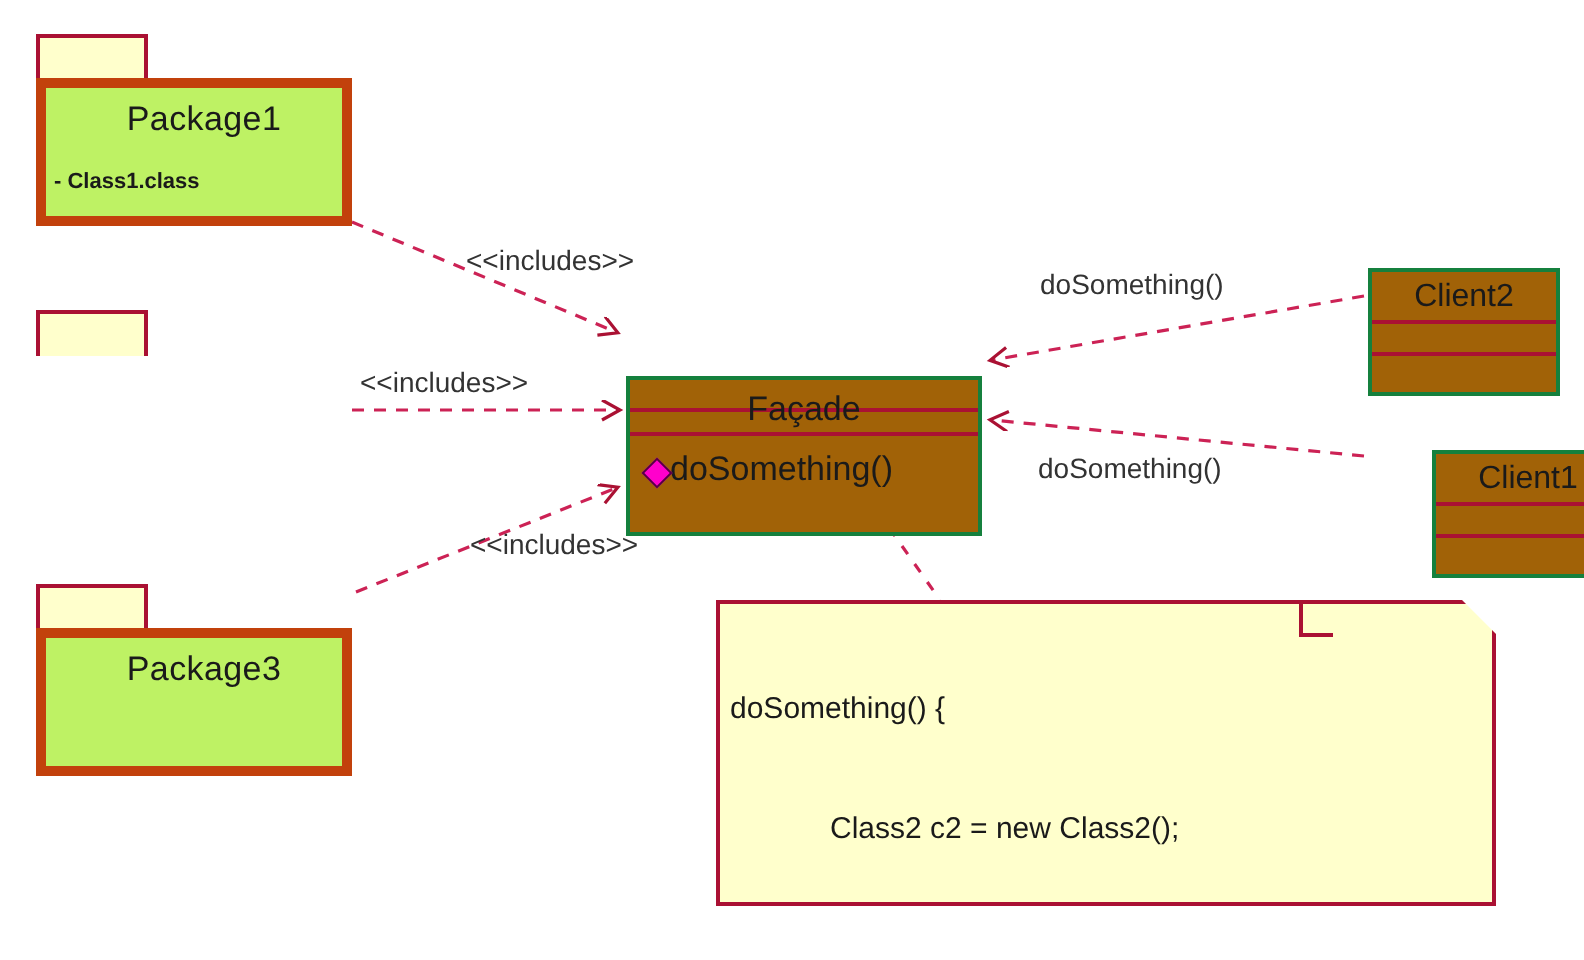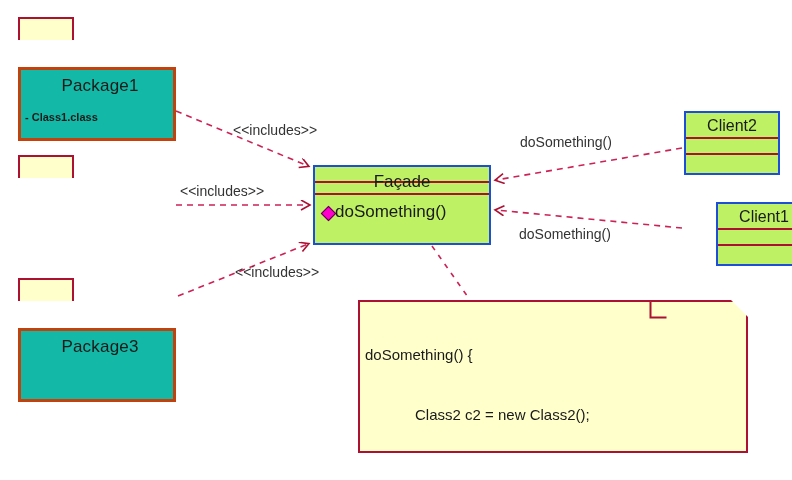--- a/index.html
+++ b/index.html
@@ -31,24 +31,23 @@
     width: 56px; height: 23px;
     background: #ffffcc;
     border: 2px solid #aa1133;
     border-bottom: none;
     box-sizing: border-box;
   }
   .pkg .body {
     position: absolute;
     left: 0; top: 22px;
     width: 158px; height: 74px;
-    background: #14b8a6;
-    border: 3px solid #c2410c;
-    box-sizing: border-box;
-    margin-top: 28px;
+    background: #bef264;
+    border: 5px solid #c2410c;
+    box-sizing: border-box;
   }
   .pkg .pkg-title {
     position: absolute;
     left: 0; top: 6px;
     width: 158px;
     text-align: center;
     font-size: 17px;
     color: #1a1a1a;
     letter-spacing: 0.2px;
   }
@@ -57,23 +56,24 @@
     left: 4px; top: 41px;
     width: 150px;
     font-size: 11px;
     font-weight: bold;
     color: #1a1a1a;
   }
 
   
   .cls {
     position: absolute;
-    background: #bef264;
-    border: 2px solid #1d4ed8;
-    box-sizing: border-box;
+    background: #a16207;
+    border: 2px solid #15803d;
+    box-sizing: border-box;
+    margin-top: 23px;
   }
   .cls .cls-name {
     height: 27px;
     line-height: 26px;
     text-align: center;
     font-size: 17px;
     color: #1a1a1a;
     border-bottom: 2px solid #aa1133;
     box-sizing: border-box;
   }
@@ -197,21 +197,21 @@
     <div class="body">
       <div class="pkg-title">Package1</div>
       <div class="pkg-member">- Class1.class</div>
     </div>
   </div>
 
   <div class="pkg" id="pkg2" style="left:18px; top:155px; width:158px; height:96px;">
     <div class="tab"></div>
   </div>
 
-  <div class="pkg" id="pkg3" style="left:18px; top:278px; width:128px; height:96px;">
+  <div class="pkg" id="pkg3" style="left:18px; top:292px; width:128px; height:96px;">
     <div class="tab"></div>
     <div class="body">
       <div class="pkg-title">Package3</div>
     </div>
   </div>
 
   <div class="cls" id="facade">
     <div class="cls-name">Façade</div>
     <div class="cls-attrs"></div>
     <div class="cls-ops">

